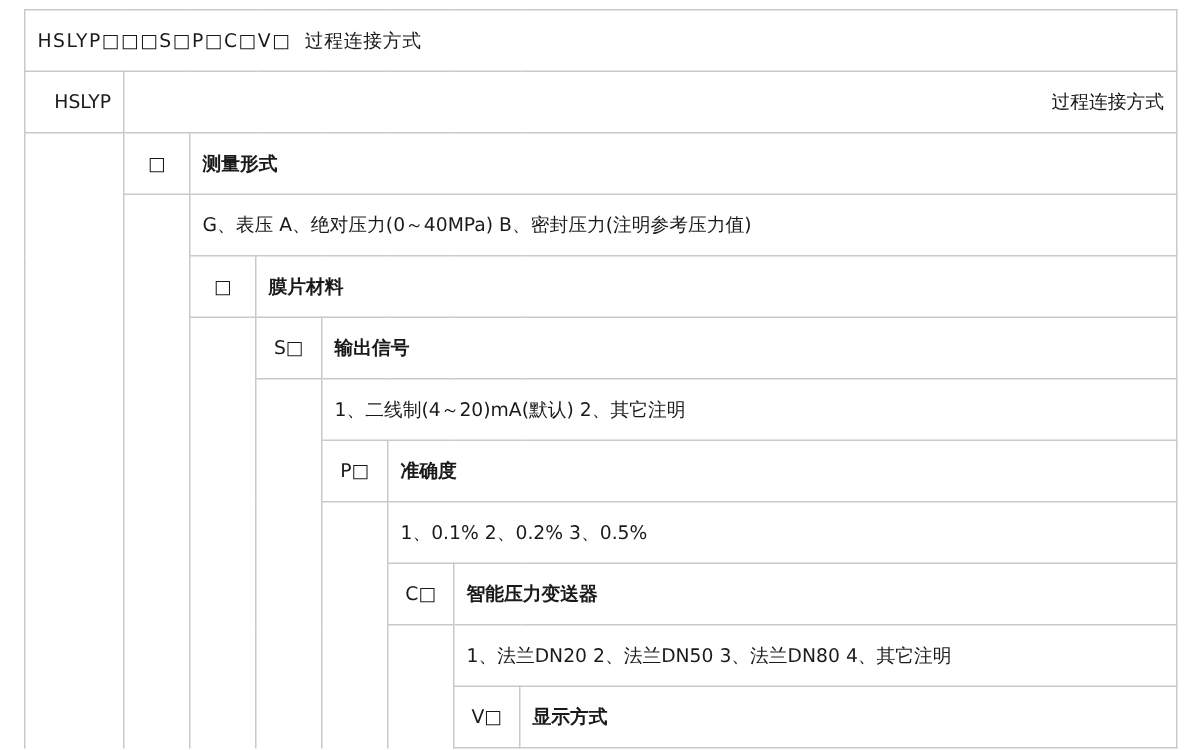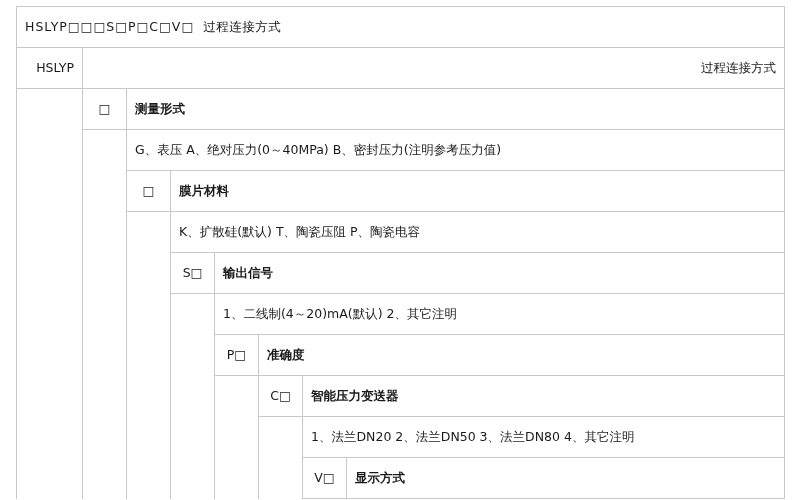--- a/index.html
+++ b/index.html
@@ -111,26 +111,20 @@
       <td class="lonly"></td>
       <td class="desc-cell" colspan="6">G、表压  A、绝对压力(0～40MPa)  B、密封压力(注明参考压力值)</td>
     </tr>
 
     <tr>
       <td class="lonly"></td>
       <td class="lonly"></td>
       <td class="code">□</td>
       <td class="label-cell" colspan="5">膜片材料</td>
     </tr>
-    <tr>
-      <td class="lonly"></td>
-      <td class="lonly"></td>
-      <td class="lonly"></td>
-      <td class="desc-cell" colspan="5">K、扩散硅(默认)  T、陶瓷压阻  P、陶瓷电容</td>
-    </tr>
 
     <tr>
       <td class="lonly"></td>
       <td class="lonly"></td>
       <td class="lonly"></td>
       <td class="code">S□</td>
       <td class="label-cell" colspan="4">输出信号</td>
     </tr>
     <tr>
       <td class="lonly"></td>
@@ -140,20 +134,28 @@
       <td class="desc-cell" colspan="4">1、二线制(4～20)mA(默认)  2、其它注明</td>
     </tr>
 
     <tr>
       <td class="lonly"></td>
       <td class="lonly"></td>
       <td class="lonly"></td>
       <td class="lonly"></td>
       <td class="code">P□</td>
       <td class="label-cell" colspan="3">准确度</td>
+    </tr>
+    <tr>
+      <td class="lonly"></td>
+      <td class="lonly"></td>
+      <td class="lonly"></td>
+      <td class="lonly"></td>
+      <td class="lonly"></td>
+      <td class="desc-cell" colspan="3">1、0.1%   2、0.2%   3、0.5%</td>
     </tr>
 
     <tr>
       <td class="lonly"></td>
       <td class="lonly"></td>
       <td class="lonly"></td>
       <td class="lonly"></td>
       <td class="lonly"></td>
       <td class="code">C□</td>
       <td class="label-cell" colspan="2">智能压力变送器</td>

